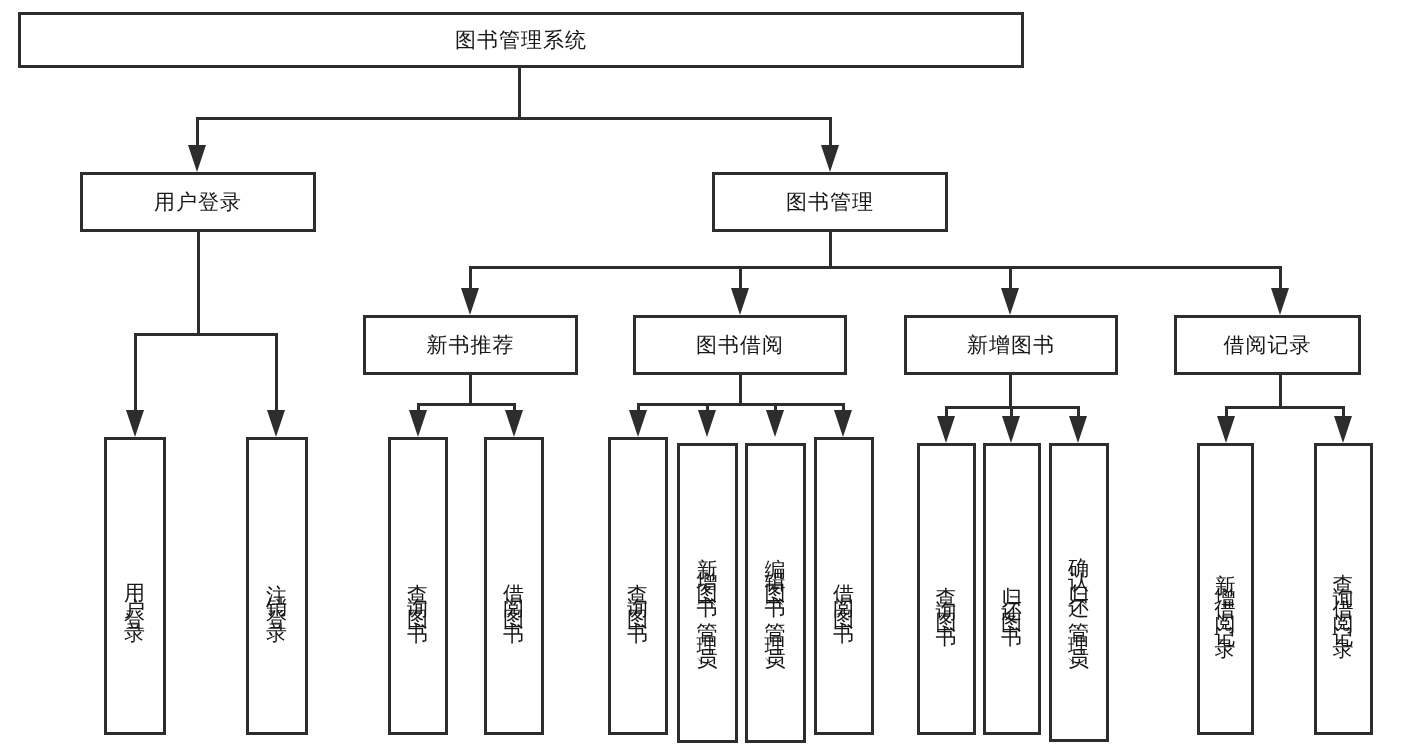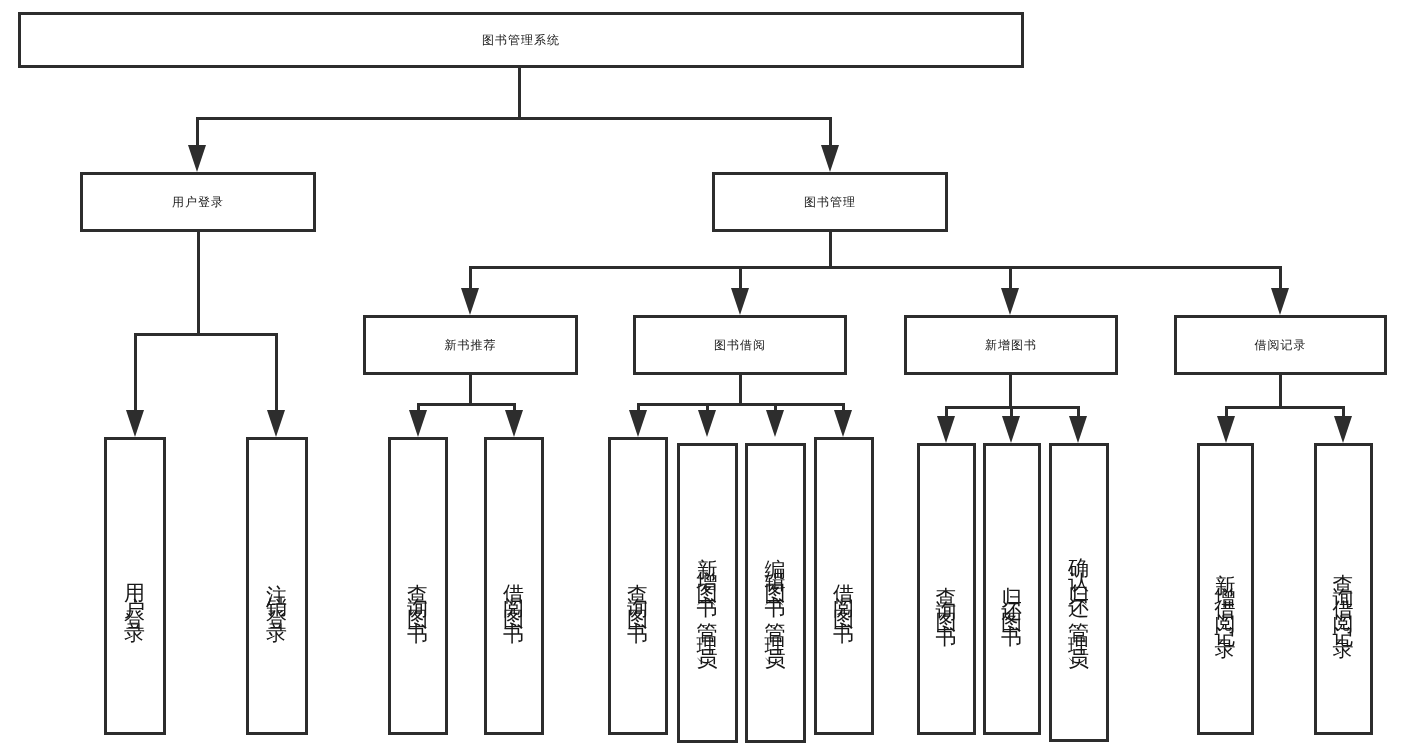--- a/index.html
+++ b/index.html
@@ -22,21 +22,21 @@
   .box {
     position: absolute;
     background: var(--background);
     border: 3px solid var(--line);
     display: flex;
     align-items: center;
     justify-content: center;
     z-index: 2;
   }
   .hbox span {
-    font-size: 12px;
+    font-size: 21px;
     letter-spacing: 1px;
     white-space: nowrap;
   }
   .vbox .vtext {
     writing-mode: vertical-rl;
     text-orientation: upright;
     font-size: 21px;
     line-height: 1;
     letter-spacing: 13px;
     
@@ -117,21 +117,21 @@
 
   <div class="box hbox" style="left:363px; top:315px; width:215px; height:60px;">
     <span>新书推荐</span>
   </div>
   <div class="box hbox" style="left:633px; top:315px; width:214px; height:60px;">
     <span>图书借阅</span>
   </div>
   <div class="box hbox" style="left:904px; top:315px; width:214px; height:60px;">
     <span>新增图书</span>
   </div>
-  <div class="box hbox" style="left:1174px; top:315px; width:213px; height:60px;">
+  <div class="box hbox" style="left:1174px; top:315px; width:187px; height:60px;">
     <span>借阅记录</span>
   </div>
 
   <div class="ln" style="left:469px; top:375px; width:3px; height:31px;"></div>
   <div class="ln" style="left:417px; top:403px; width:99px; height:3px;"></div>
   <div class="ln" style="left:417px; top:403px; width:3px; height:10px;"></div>
   <div class="ah" style="left:409px; top:410px;"></div>
   <div class="ln" style="left:513px; top:403px; width:3px; height:10px;"></div>
   <div class="ah" style="left:505px; top:410px;"></div>
 

